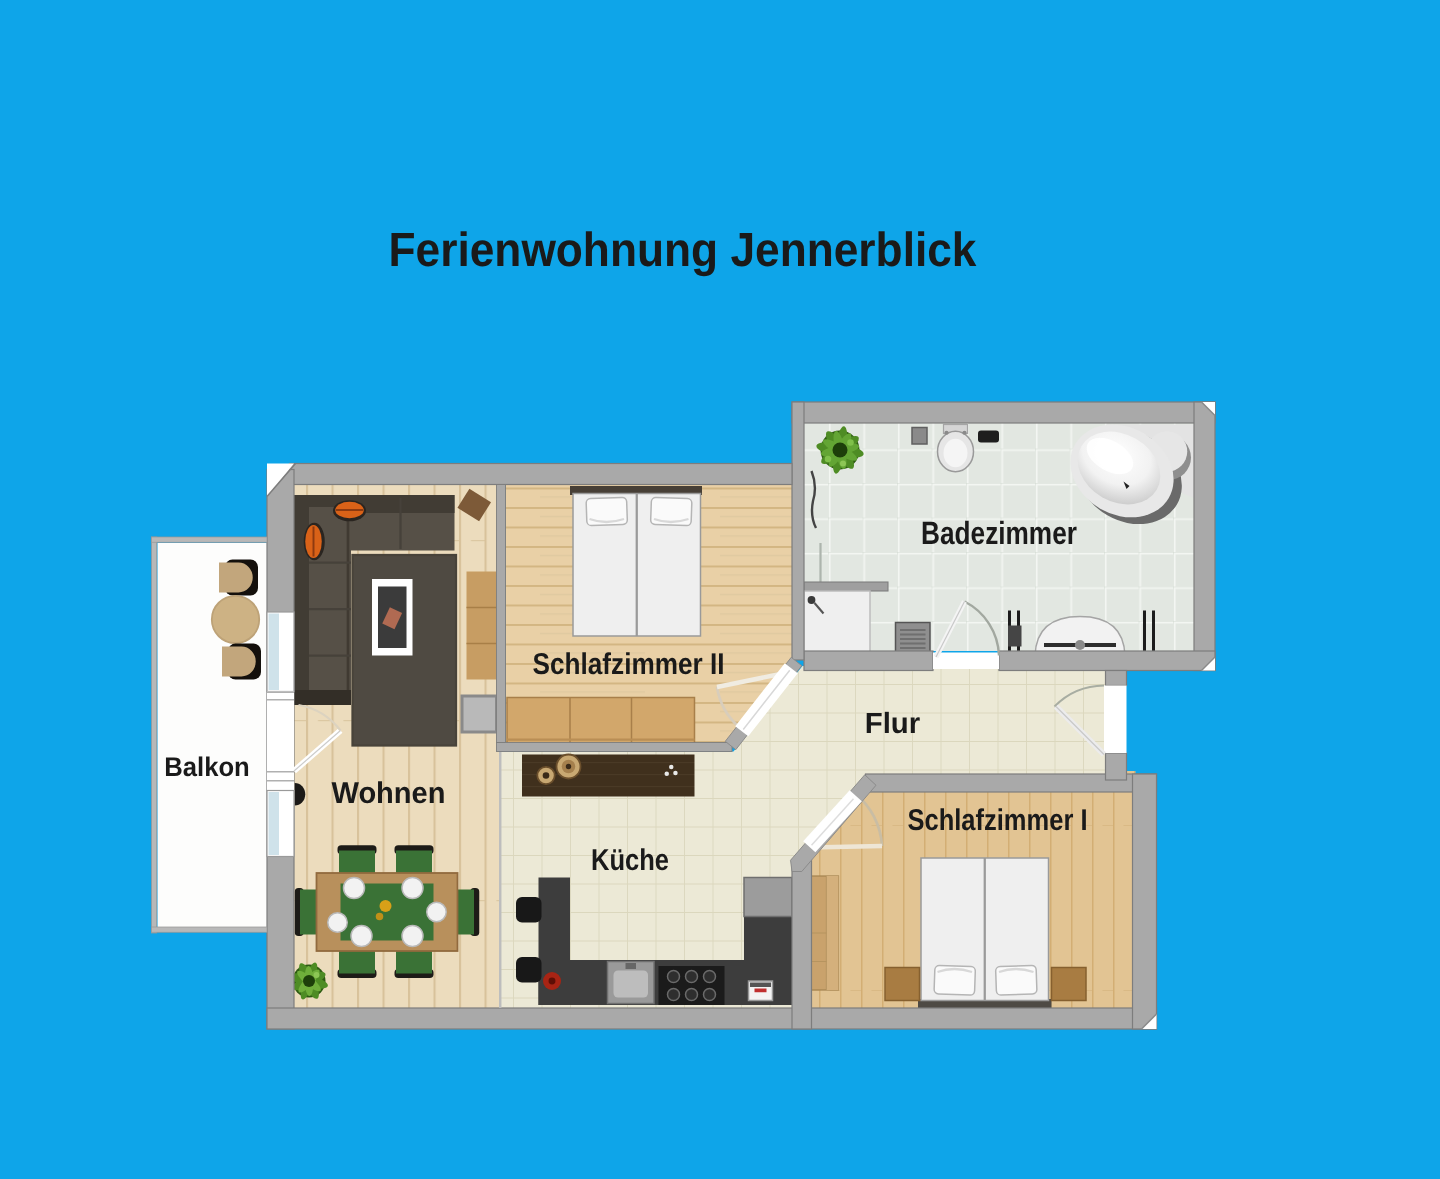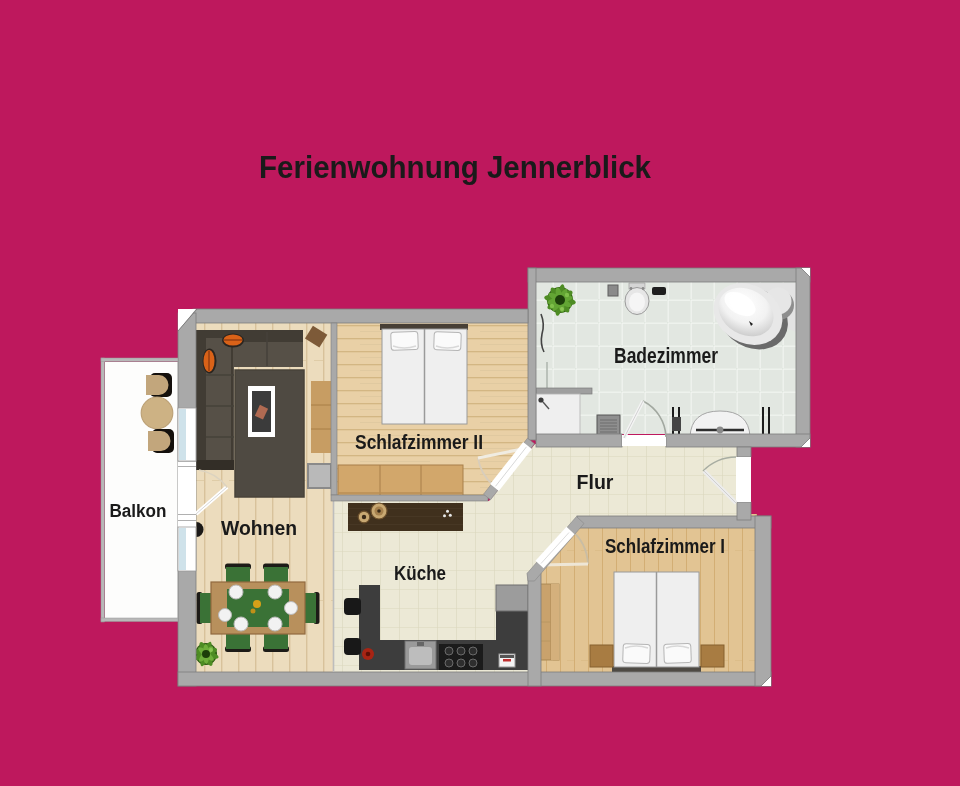--- a/index.html
+++ b/index.html
@@ -1,16 +1,16 @@
 <!DOCTYPE html>
 <html><head>
 <meta charset="utf-8">
 <style>
   html,body{margin:0;padding:0;background:#ffffff;}
-  .page{position:relative;width:960px;height:786px;background:#be185d;overflow:hidden;
+  .page{position:relative;width:960px;height:786px;background:#0ea5e9;overflow:hidden;
         font-family:"Liberation Sans", sans-serif;}
   svg{position:absolute;left:0;top:0;}
   .lbl{font-family:"Liberation Sans", sans-serif;font-weight:bold;fill:#1a1a1a;}
 </style>
 </head>
 <body>
 <div class="page">
 <svg width="960" height="786" viewBox="0 0 960 786">
 <defs>
 

